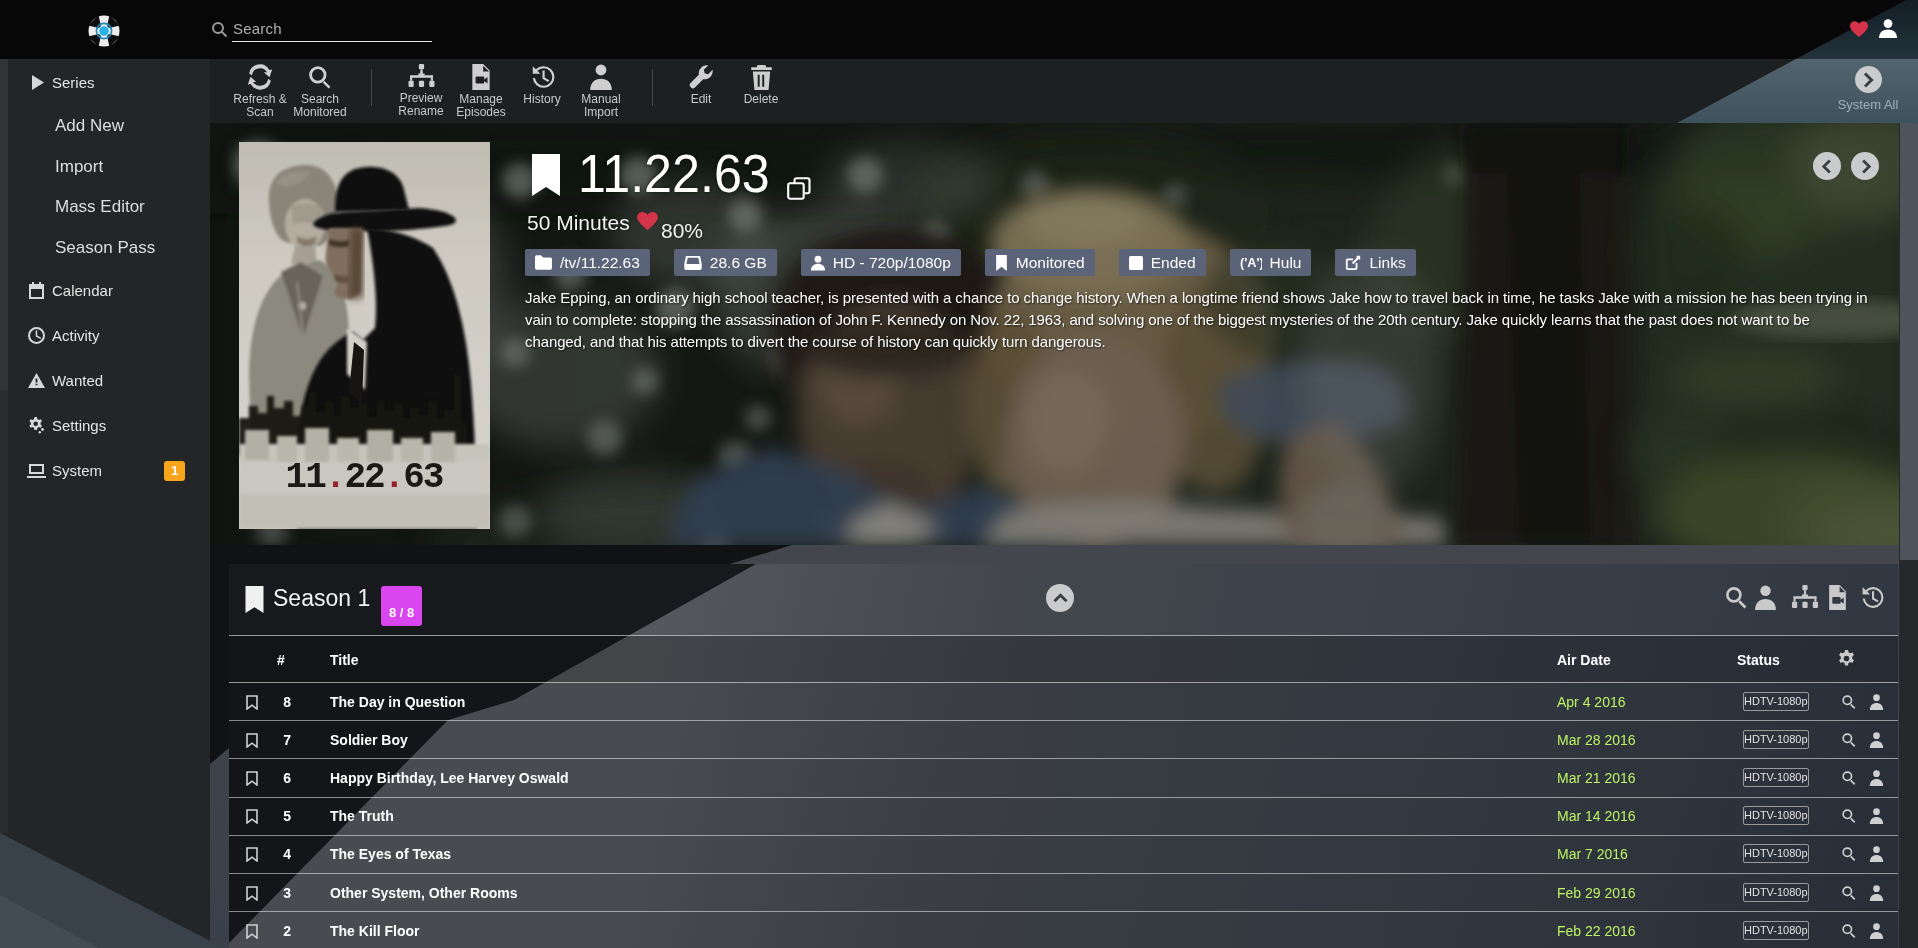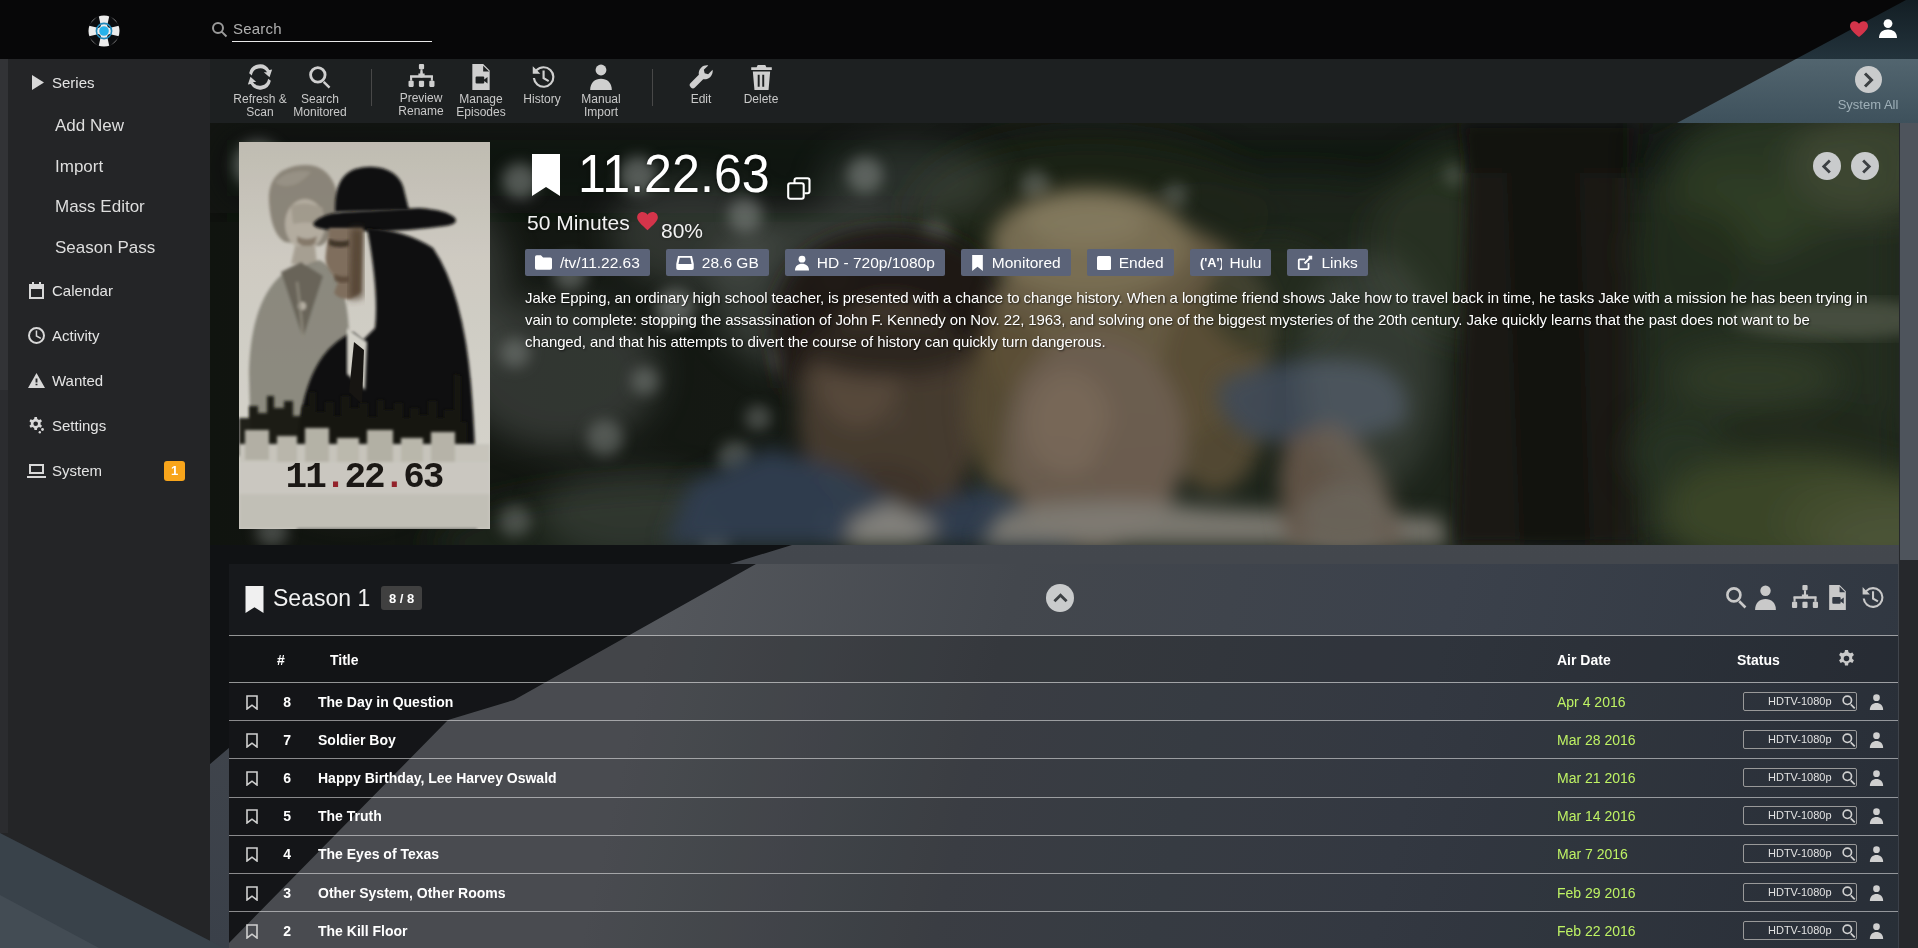--- a/index.html
+++ b/index.html
@@ -45,21 +45,21 @@
 #vtrack{left:1899px;top:123px;width:19px;height:825px;background:#26282c}
 #vthumb{left:1900px;top:123px;width:18px;height:437px;background:#4e545c}
 
 #poster{left:239px;top:142px;width:251px;height:387px;overflow:hidden}
 #bkmark-title{left:532px;top:154px;width:28px;height:42px}
 #title{left:578px;top:142px;font-size:54px;font-weight:300;color:#fff;transform:scaleX(.93);transform-origin:left top;text-shadow:0 0 4px rgba(0,0,0,.6)}
 #copyico{left:787px;top:177px;width:24px;height:23px}
 #runtime{left:527px;top:211px;font-size:21px;color:#f2f2f2;text-shadow:0 0 3px rgba(0,0,0,.5)}
 #heart80{left:637px;top:212px;width:21px;height:19px}
 #pct{left:661px;top:219px;font-size:21px;color:#f2f2f2;text-shadow:0 0 3px rgba(0,0,0,.5)}
-#labels{left:525px;top:249px;display:flex;gap:16px}
+#labels{left:525px;top:249px;display:flex;gap:24px}
 .lab{height:27px;background:#5b6378;border-radius:2px;color:#fff;font-size:15.5px;display:flex;align-items:center;padding:0 10px;white-space:nowrap}
 .lab svg{margin-right:8px;fill:#fff}
 #ovw{left:525px;top:287px;width:1420px;white-space:nowrap;font-size:15px;font-weight:500;color:#fff;line-height:21.8px;letter-spacing:-0.1px;text-shadow:1px 1px 2px rgba(0,0,0,.65)}
 .navcirc{position:absolute;width:28px;height:28px;border-radius:50%;background:#c9cbcc;display:flex;align-items:center;justify-content:center}
 </style>
 </head>
 <body>
 <div id="page">
 <div class="abs" id="bglight"></div>
 <div class="abs" id="wedge1"></div>
@@ -453,32 +453,32 @@
         </svg>Links</div>
 </div>
 <div class="abs" id="ovw">Jake Epping, an ordinary high school teacher, is presented with a chance to change history. When a longtime friend shows Jake how to travel back in time, he tasks Jake with a mission he has been trying in<br>vain to complete: stopping the assassination of John F. Kennedy on Nov. 22, 1963, and solving one of the biggest mysteries of the 20th century. Jake quickly learns that the past does not want to be<br>changed, and that his attempts to divert the course of history can quickly turn dangerous.</div>
 <style>
 #card{left:229px;top:564px;width:1669px;height:384px;background:#17191c;overflow:hidden}
 #cardlight{position:absolute;left:0;top:0;width:1669px;height:384px;
  background:linear-gradient(103deg,#54575c 25%,#43474d 45%,#3b414b 70%,#2f3640 100%);
  clip-path:polygon(527px 0,1669px 0,1669px 384px,-5px 384px,219px 156px,285px 136px)}
 #bkm2{position:absolute;left:16px;top:22px;width:19px;height:27px}
 #seasontitle{position:absolute;left:44px;top:21px;font-size:23px;color:#f2f2f2;font-weight:400}
-#badge88{position:absolute;left:152px;top:22px;height:24px;background:#404040;border-radius:3px;color:#fff;font-size:13px;font-weight:bold;line-height:25px;padding:0 8px}
+#badge88{position:absolute;left:152px;top:22px;height:40px;background:#d946ef;border-radius:3px;color:#fff;font-size:13px;font-weight:bold;line-height:25px;padding:14px 8px}
 #collapse{position:absolute;left:817px;top:20px}
 .shicon{position:absolute;top:21px;fill:#c9c9c9}
 #thead{position:absolute;left:0;top:71px;width:1669px;height:48px;border-top:1px solid rgba(255,255,255,0.55);border-bottom:1px solid rgba(255,255,255,0.55);background:rgba(0,0,0,0.2)}
 .th{position:absolute;top:16px;font-size:14px;font-weight:bold;color:#fff}
 #rows{position:absolute;left:0;top:119px;width:1669px;height:265px}
 .row{position:relative;width:1669px;height:38.2px;border-bottom:1px solid rgba(255,255,255,0.5);background:rgba(0,0,0,0.13)}
 .row .bk{position:absolute;left:17px;top:50%;margin-top:-7px;width:12px;height:15px;fill:none;stroke:#cfcfcf;stroke-width:1.6}
 .row .num{position:absolute;left:40px;width:22px;top:50%;margin-top:-7px;font-size:14px;font-weight:bold;color:#fff;text-align:right;line-height:14px}
-.row .ttl{position:absolute;left:89px;top:50%;margin-top:-7px;font-size:14px;font-weight:bold;color:#fff;line-height:14px}
+.row .ttl{position:absolute;left:101px;top:50%;margin-top:-7px;font-size:14px;font-weight:bold;color:#fff;line-height:14px}
 .row .dt{position:absolute;left:1328px;top:50%;margin-top:-7px;font-size:14px;color:#bef264;line-height:14px}
-.row .st{position:absolute;left:1514px;top:50%;margin-top:-10px;height:19px;border:1px solid #999;border-radius:2px;color:#e2e2e2;font-size:11px;line-height:17px;padding:0 24px}
+.row .st{position:absolute;left:1514px;top:50%;margin-top:-10px;height:19px;border:1px solid #999;border-radius:2px;color:#e2e2e2;font-size:11px;line-height:17px;padding:0 0}
 .row .mag{position:absolute;left:1612px;top:50%;margin-top:-8px;fill:#cfcfcf}
 .row .per{position:absolute;left:1640px;top:50%;margin-top:-8px;fill:#cfcfcf}
 </style>
 <div class="abs" id="card">
  <div id="cardlight"></div>
  <svg id="bkm2" viewBox="0 0 28 42">
         <path d="M0 0 H28 V42 L14 33 L0 42 Z" fill="#f0f0f0"></path>
       </svg>
  <div id="seasontitle">Season 1</div>
  <div id="badge88">8 / 8</div>

